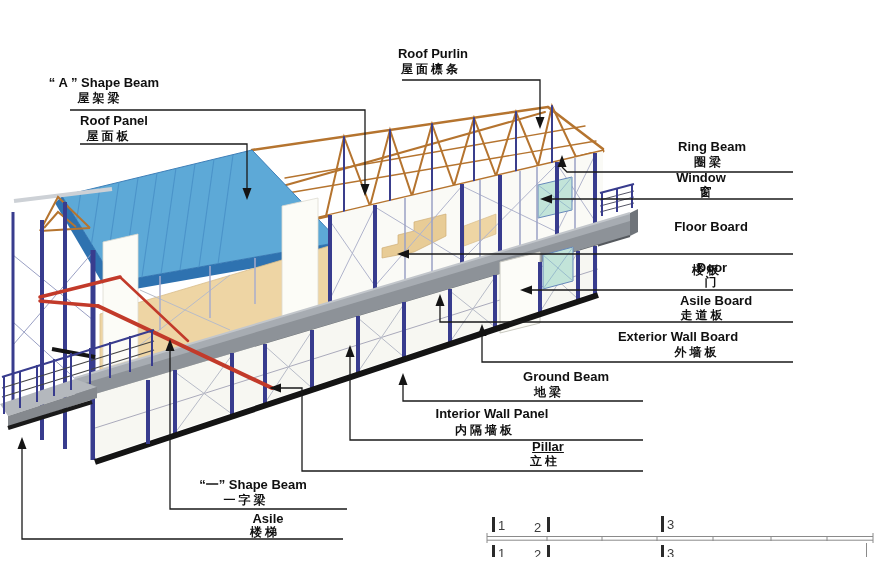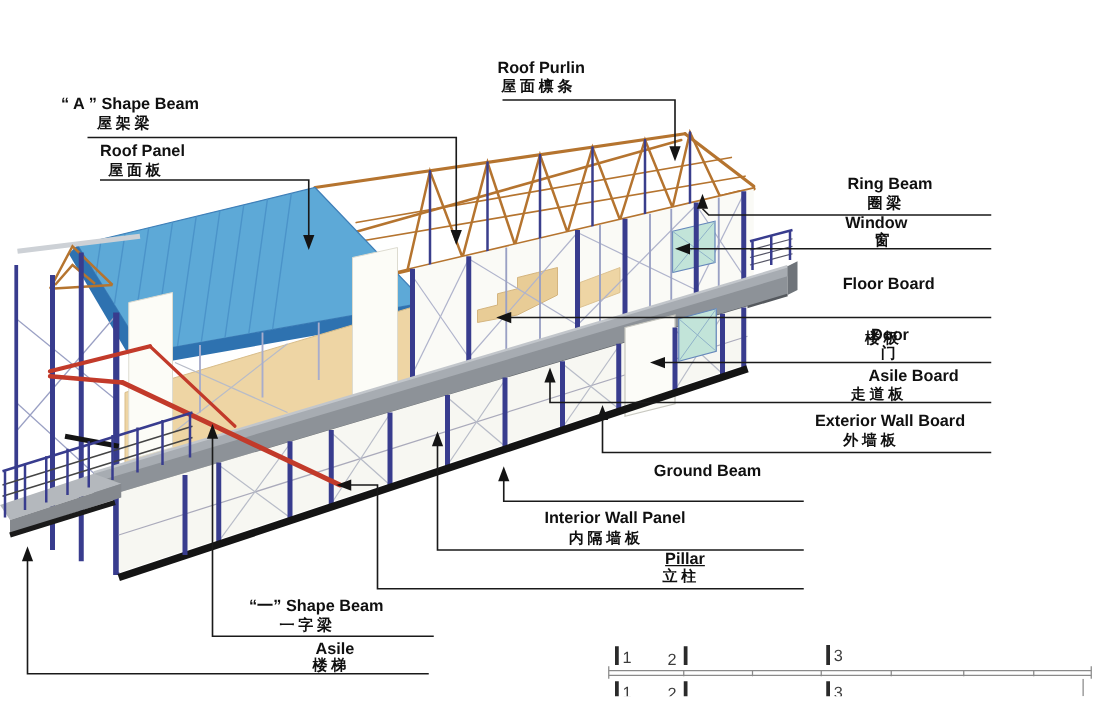--- a/index.html
+++ b/index.html
@@ -284,27 +284,28 @@
 
   <div class="l en" style="left:621px;top:170px;width:160px;">Window</div>
   <div class="l zh" style="left:627px;top:184px;width:160px;">窗</div>
 
   <div class="l en" style="left:631px;top:219px;width:160px;">Floor Board</div>
   <div class="l zh" style="left:627px;top:237px;width:160px;margin-top:25px;">楼板</div>
 
   <div class="l en" style="left:632px;top:260px;width:160px;text-align:center;">Door</div>
   <div class="l zh" style="left:632px;top:274px;width:160px;">门</div>
 
-  <div class="l en" style="left:607px;top:293px;width:160px;text-align:right;">Asile Board</div>
+  <div class="l en" style="left:636px;top:293px;width:160px;">Asile Board</div>
   <div class="l zh" style="left:623px;top:307px;width:160px;">走道板</div>
 
-  <div class="l en" style="left:622px;top:329px;width:180px;">Exterior Wall Board</div>
+  <div class="l en" style="left:588px;top:329px;width:180px;">Exterior Wall Board</div>
   <div class="l zh" style="left:617px;top:344px;width:160px;">外墙板</div>
 
   <div class="l en" style="left:486px;top:369px;width:160px;">Ground Beam</div>
+  <div class="l zh" style="left:469px;top:384px;width:160px;">地梁</div>
 
   <div class="l en" style="left:402px;top:406px;width:180px;">Interior Wall Panel</div>
   <div class="l zh" style="left:405px;top:422px;width:160px;">内隔墙板</div>
 
   <div class="l en" style="left:468px;top:439px;width:160px;text-decoration:underline;">Pillar</div>
   <div class="l zh" style="left:465px;top:453px;width:160px;">立柱</div>
 
   <div class="l en" style="left:173px;top:476px;width:160px;">“一” Shape Beam</div>
   <div class="l zh" style="left:166px;top:492px;width:160px;text-align:center;">一字梁</div>
 

